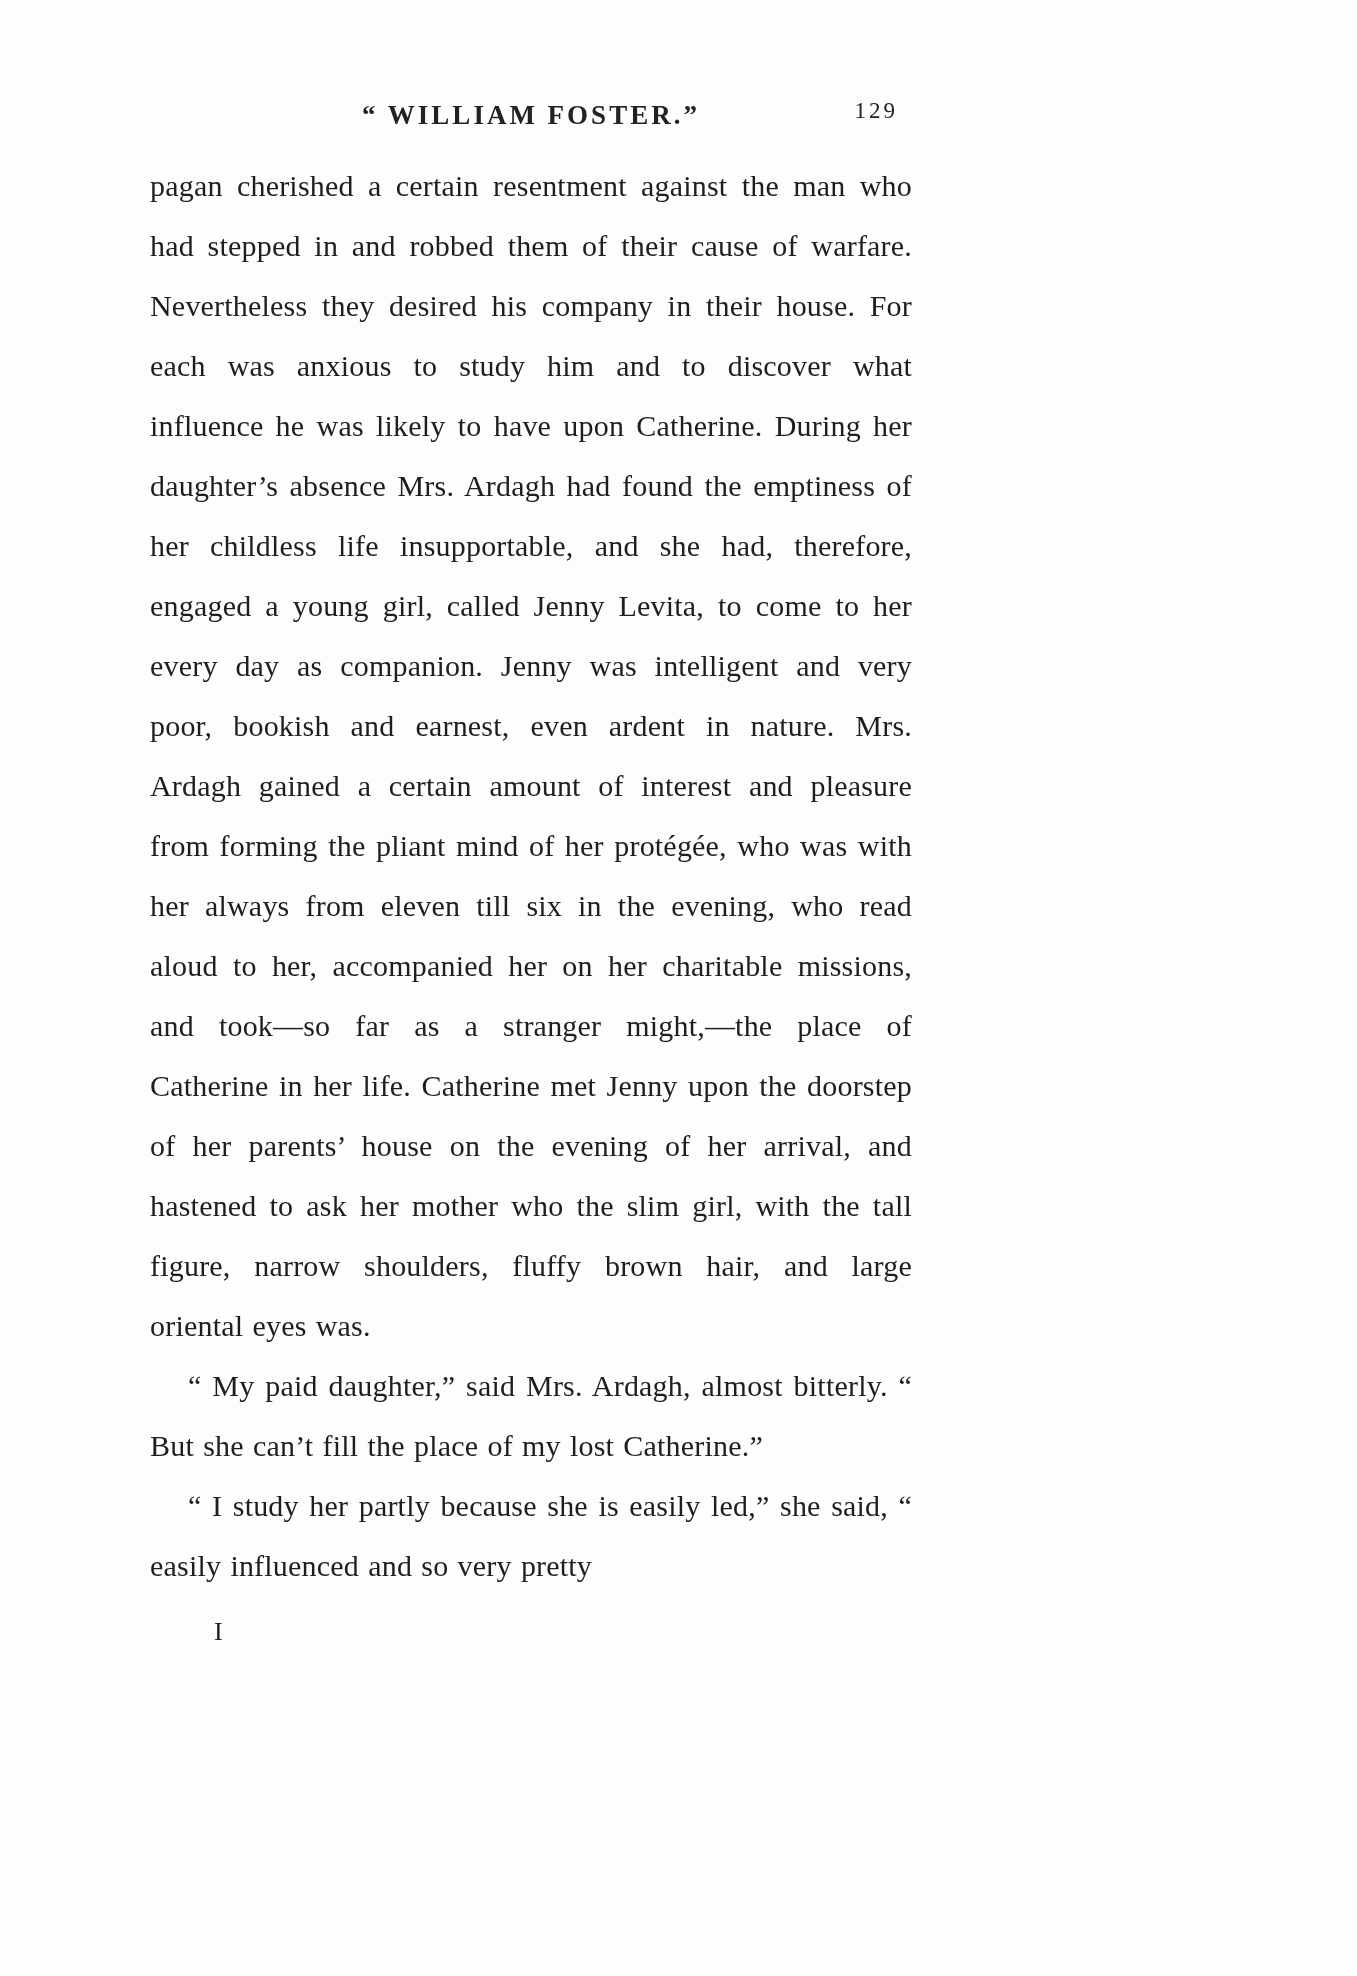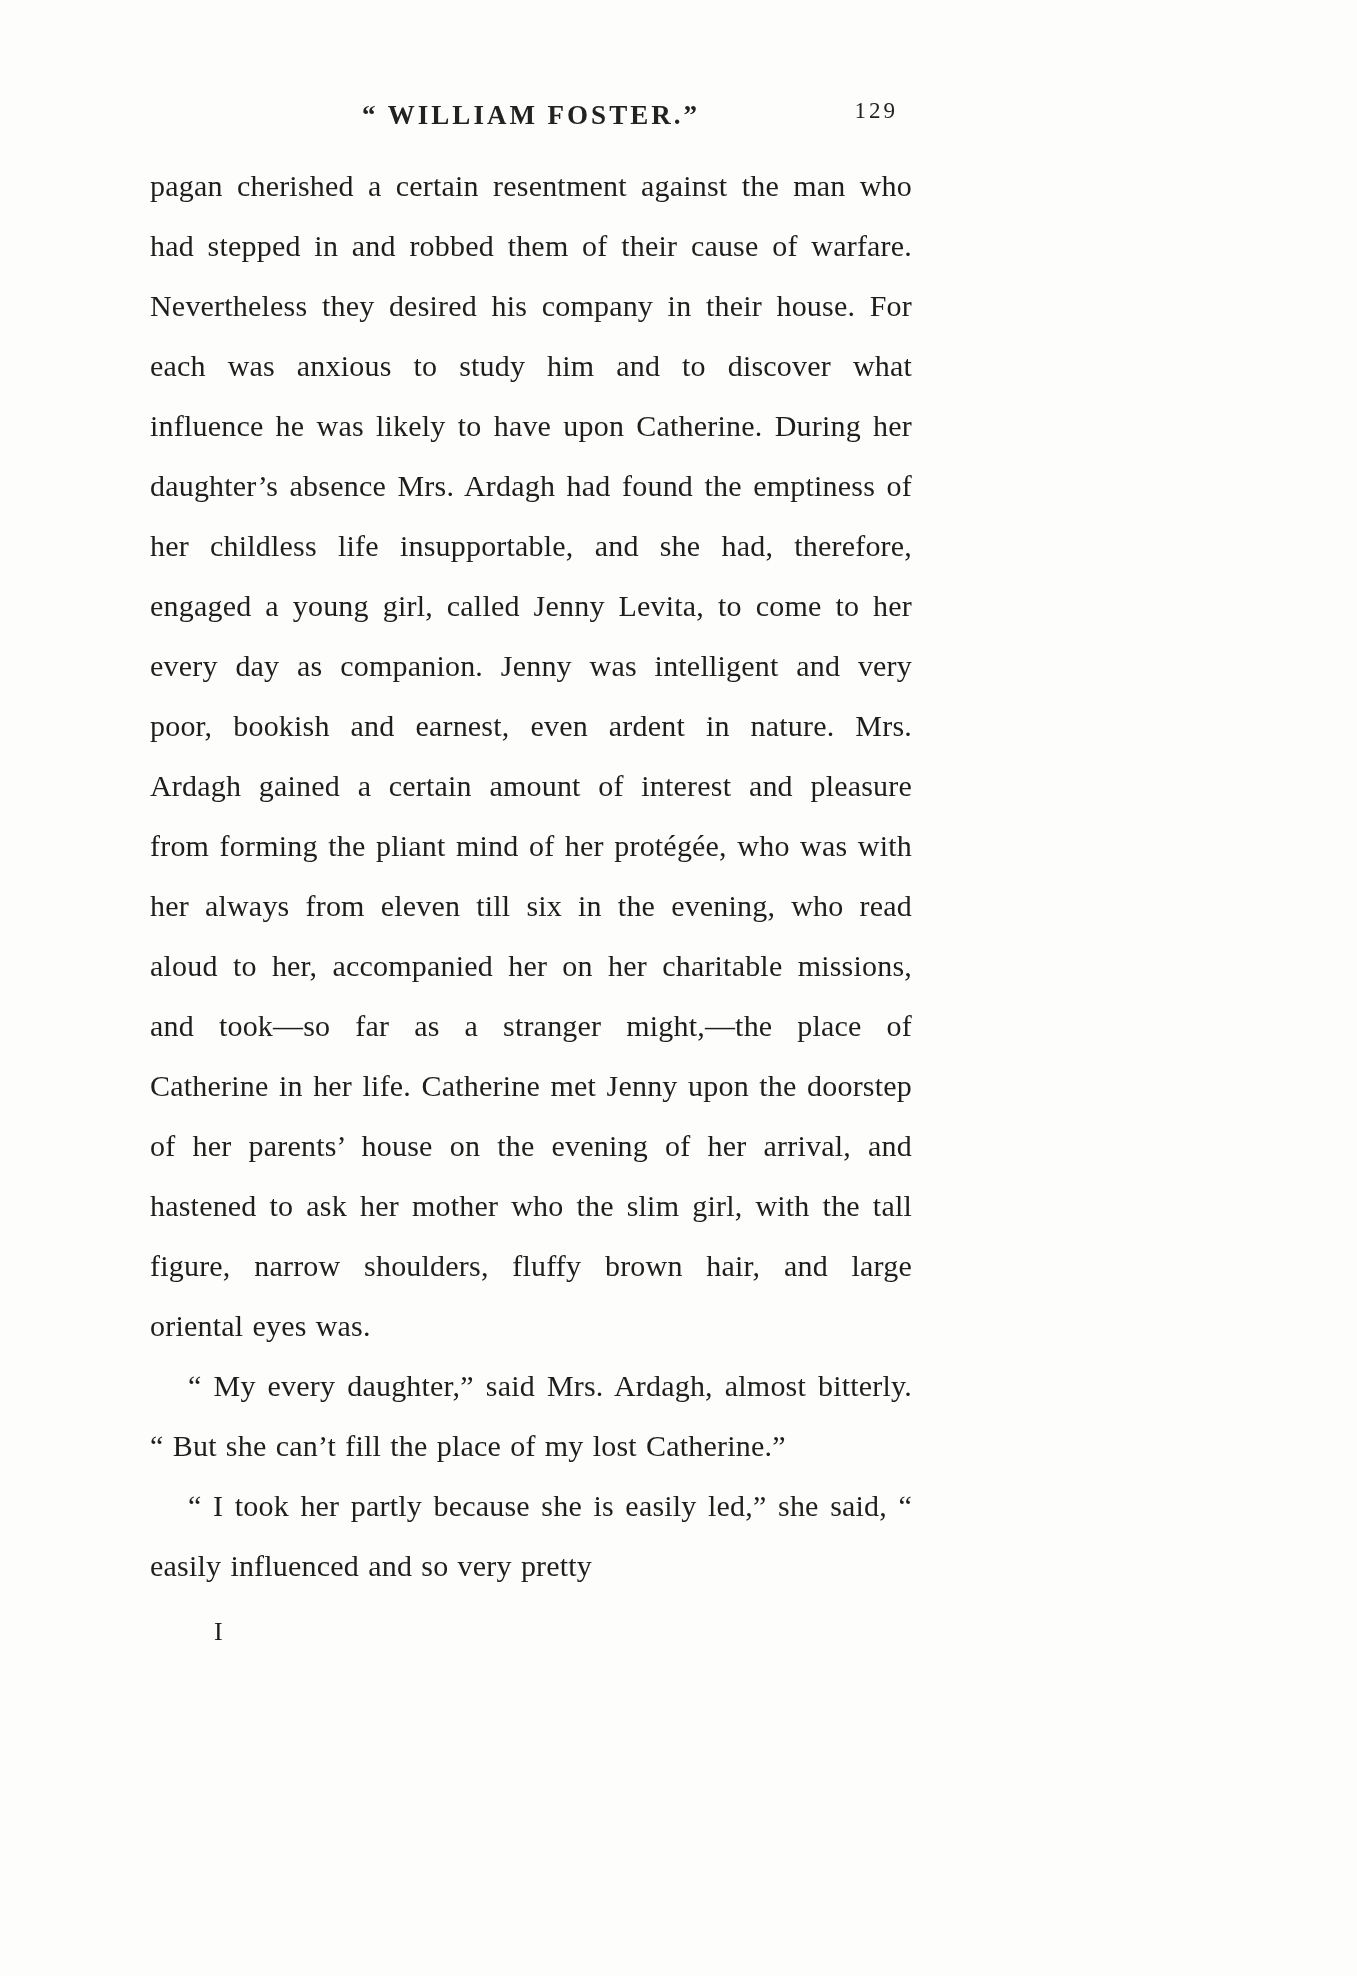--- a/index.html
+++ b/index.html
@@ -73,18 +73,18 @@
 
 <div class="page">
 
   <header class="page-header">
     <div class="running-title">“ WILLIAM  FOSTER.”</div>
     <div class="page-number">129</div>
   </header>
 
   <main class="text-block">
     <p class="para no-indent">pagan cherished a certain resentment against the man who had stepped in and robbed them of their cause of warfare.  Nevertheless they desired his company in their house.  For each was anxious to study him and to discover what influence he was likely to have upon Catherine.  During her daughter’s absence Mrs. Ardagh had found the emptiness of her childless life insupportable, and she had, therefore, engaged a young girl, called Jenny Levita, to come to her every day as companion.  Jenny was intelligent and very poor, bookish and earnest, even ardent in nature. Mrs. Ardagh gained a certain amount of interest and pleasure from forming the pliant mind of her protégée, who was with her always from eleven till six in the evening, who read aloud to her, accompanied her on her charitable missions, and took—so far as a stranger might,—the place of Catherine in her life.  Catherine met Jenny upon the doorstep of her parents’ house on the evening of her arrival, and hastened to ask her mother who the slim girl, with the tall figure, narrow shoulders, fluffy brown hair, and large oriental eyes was.</p>
-    <p class="para indent">“ My every daughter,” said Mrs. Ardagh, almost bitterly.  “ But she can’t fill the place of my lost Catherine.”</p>
-    <p class="para indent">“ I took her partly because she is easily led,” she said, “ easily influenced and so very pretty</p>
+    <p class="para indent">“ My paid daughter,” said Mrs. Ardagh, almost bitterly.  “ But she can’t fill the place of my lost Catherine.”</p>
+    <p class="para indent">“ I study her partly because she is easily led,” she said, “ easily influenced and so very pretty</p>
     <div class="signature-mark">I</div>
   </main>
 
 </div>
 
 </body></html>

